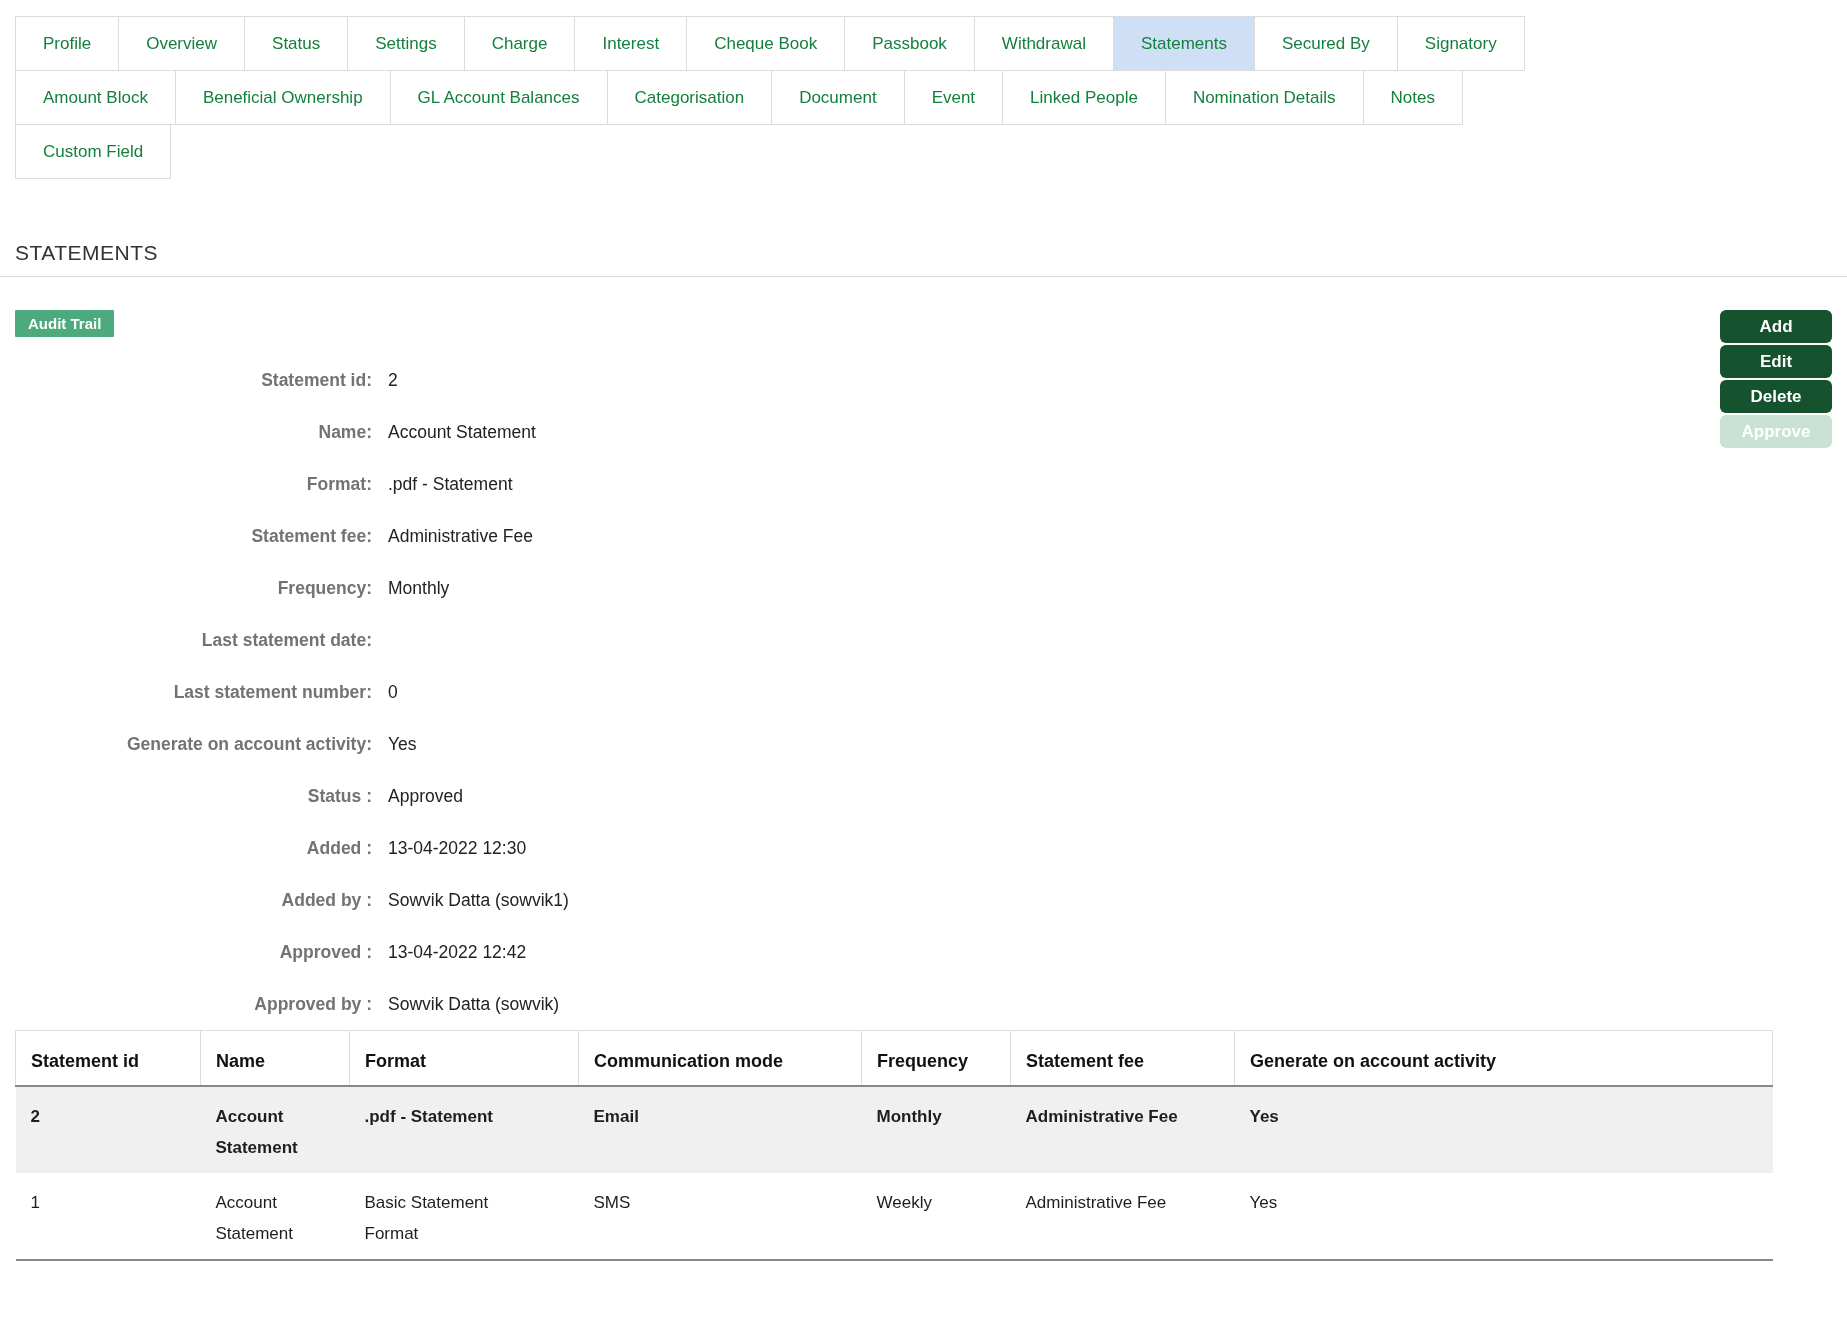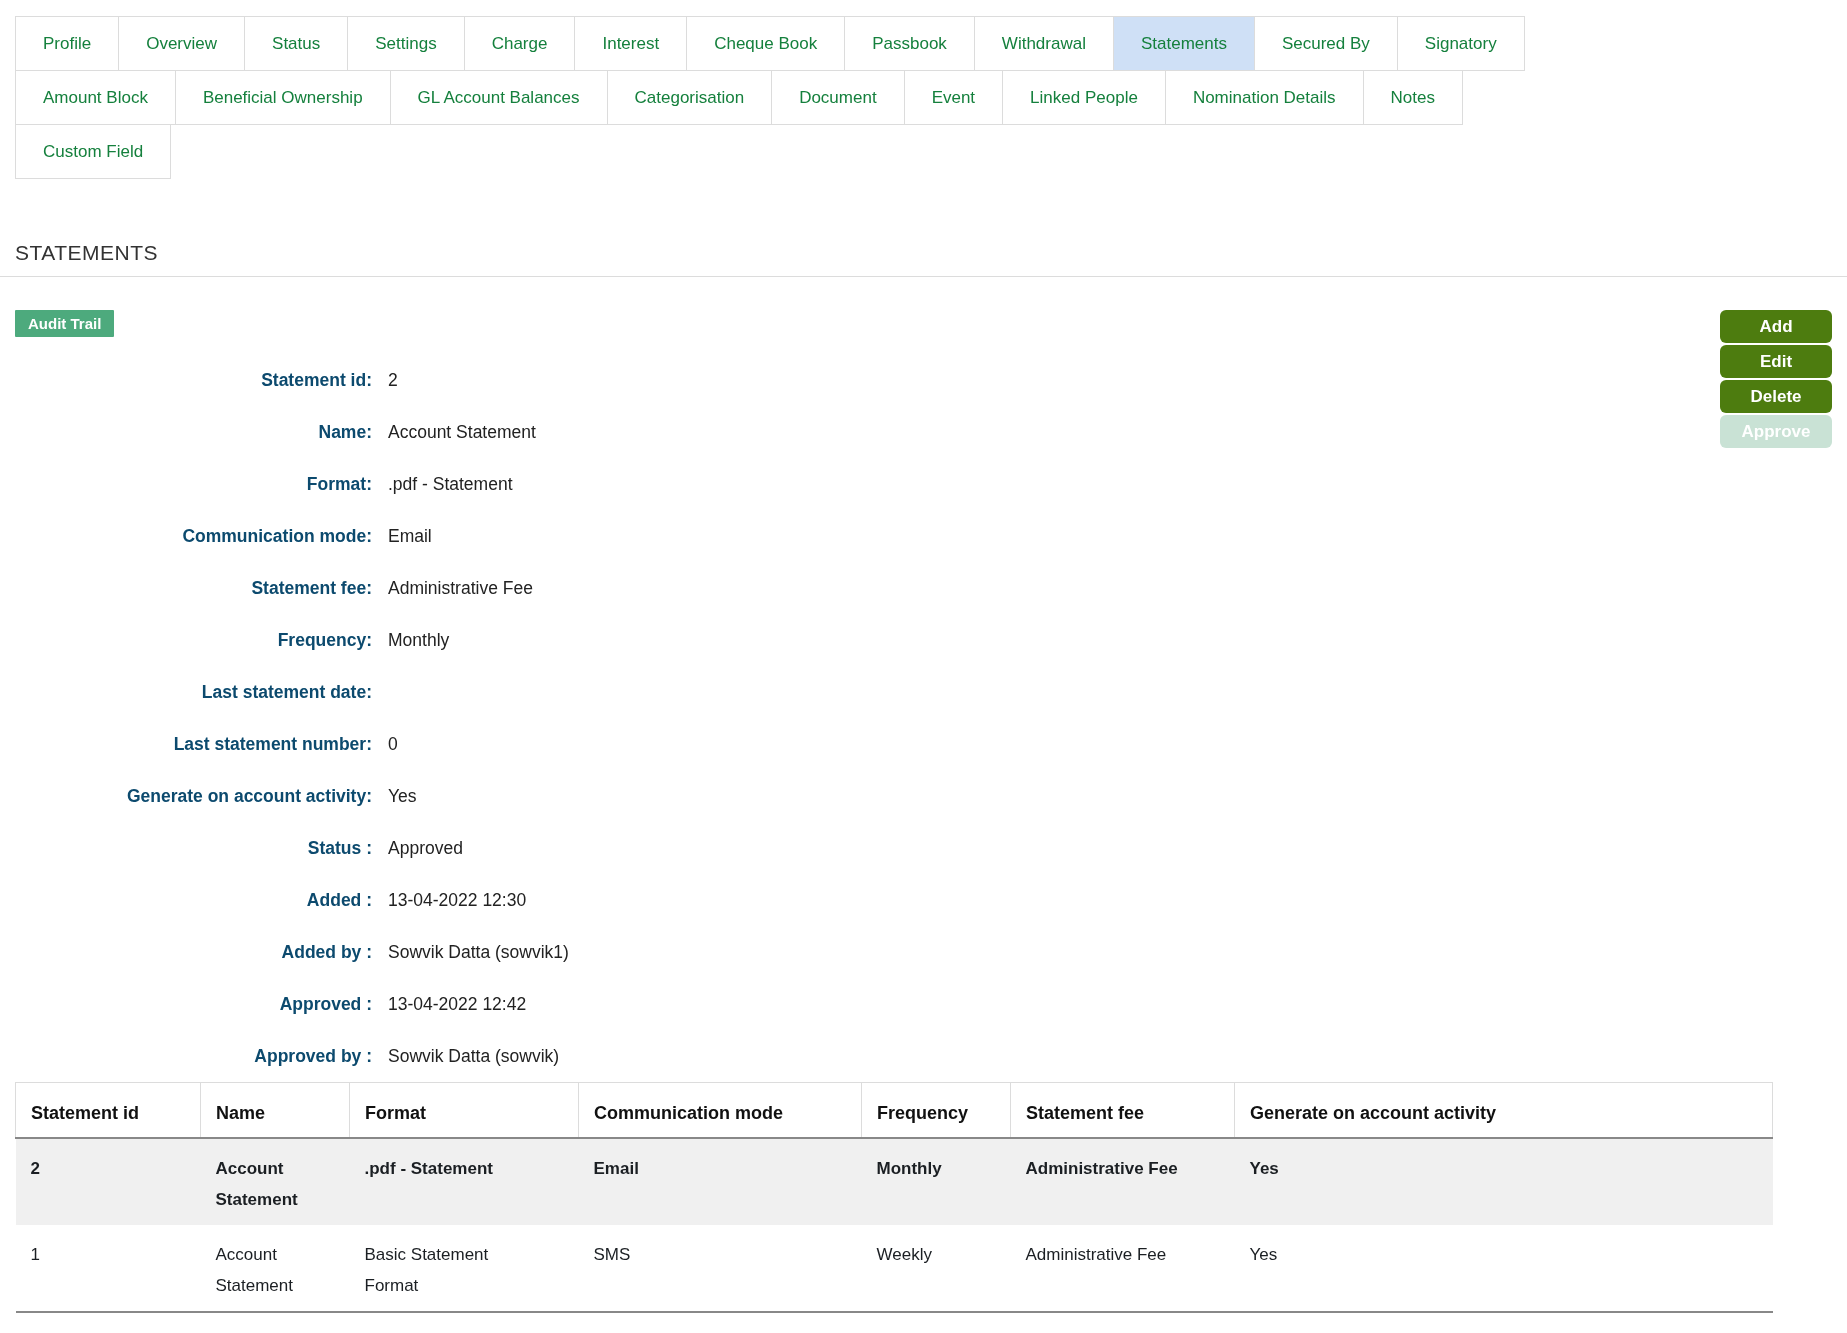--- a/index.html
+++ b/index.html
@@ -40,29 +40,29 @@
   .badge-audit {
     display: inline-block;
     background: #4daa7d; color: #ffffff;
     font-size: 15px; font-weight: bold;
     padding: 5px 13px; border-radius: 1px;
     cursor: pointer;
   }
 
   .fields { margin-top: 17px; }
   .field-row { display: flex; align-items: center; height: 52px; font-size: 17.5px; }
-  .field-label { width: 357px; text-align: right; font-weight: bold; color: #0c4a6e; }
+  .field-label { width: 357px; text-align: right; font-weight: bold; color: #737373; }
   .field-value { margin-left: 16px; color: #222; }
 
   
   .actions { display: flex; flex-direction: column; width: 112px; }
   .btn {
     height: 33px; margin-bottom: 2px;
     border: none; border-radius: 6px;
-    background: #4d7c0f; color: #ffffff;
+    background: #14532d; color: #ffffff;
     font-family: inherit; font-size: 17px; font-weight: bold;
     cursor: pointer;
   }
   .btn.disabled { background: #c9e2d5; cursor: default; }
 
   
   table.stmt-table {
     width: 1757px; margin: 0 0 0 15px;
     border-collapse: collapse; table-layout: fixed;
     font-size: 17px;
@@ -129,24 +129,20 @@
         <div class="field-label">Statement id:</div>
         <div class="field-value">2</div>
       </div>
       <div class="field-row">
         <div class="field-label">Name:</div>
         <div class="field-value">Account Statement</div>
       </div>
       <div class="field-row">
         <div class="field-label">Format:</div>
         <div class="field-value">.pdf - Statement</div>
-      </div>
-      <div class="field-row">
-        <div class="field-label">Communication mode:</div>
-        <div class="field-value">Email</div>
       </div>
       <div class="field-row">
         <div class="field-label">Statement fee:</div>
         <div class="field-value">Administrative Fee</div>
       </div>
       <div class="field-row">
         <div class="field-label">Frequency:</div>
         <div class="field-value">Monthly</div>
       </div>
       <div class="field-row">

